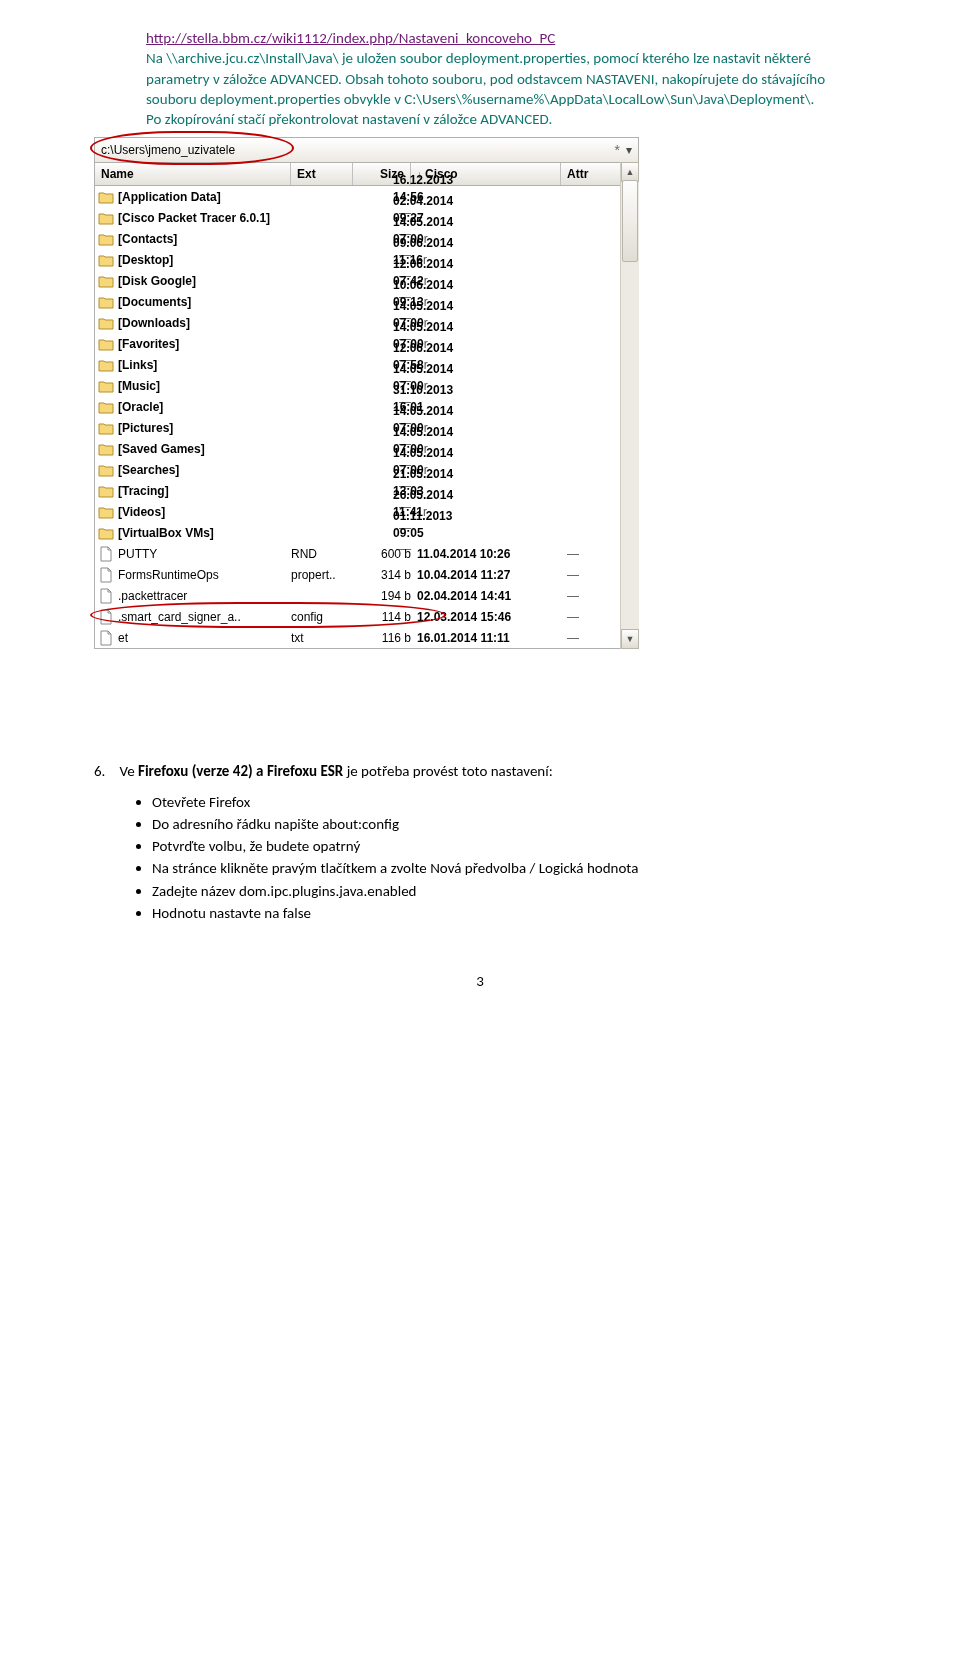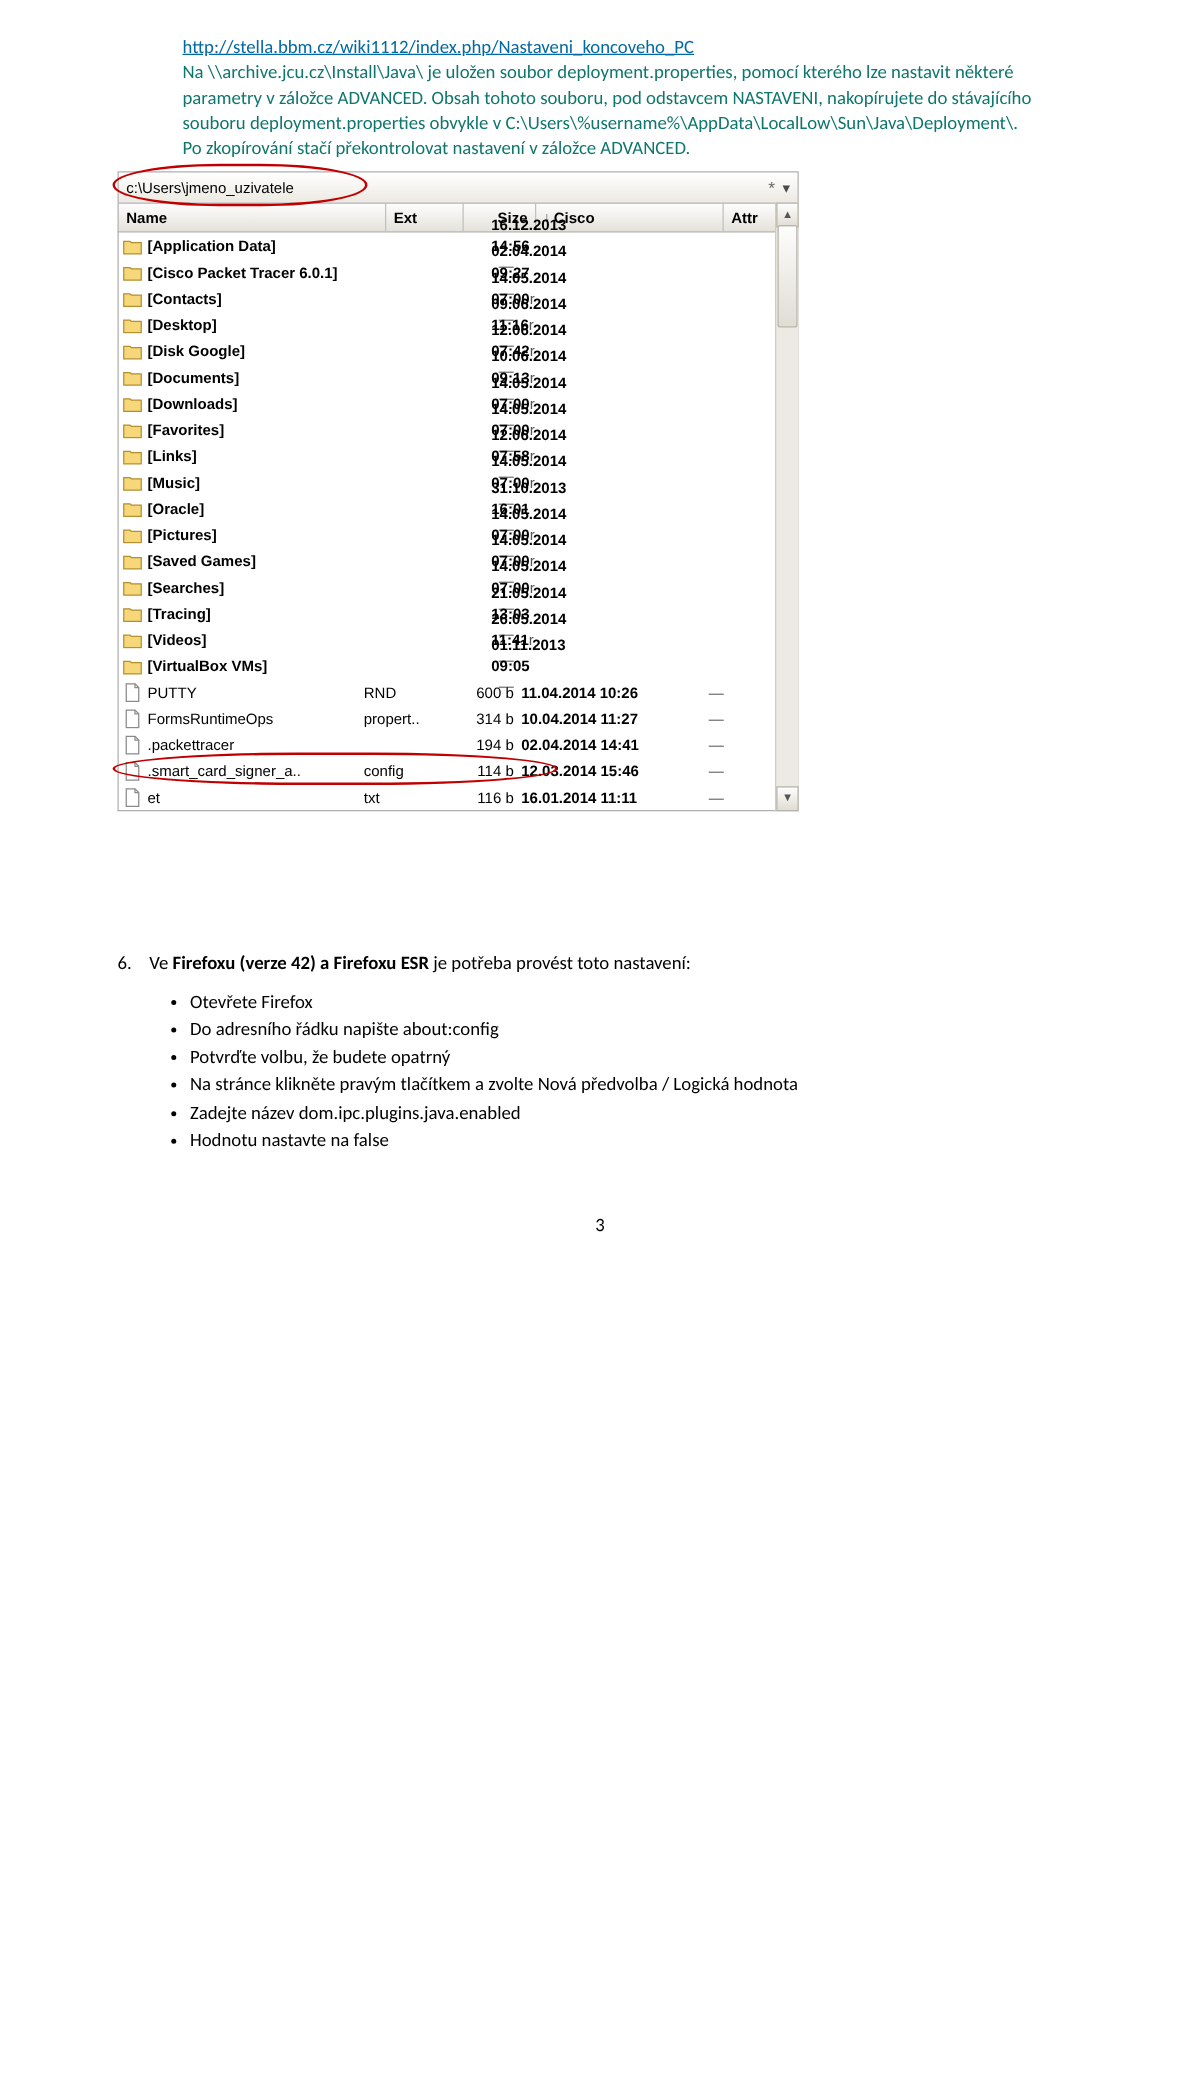--- a/index.html
+++ b/index.html
@@ -1,34 +1,34 @@
 <!DOCTYPE html>
 <html><head>
 <meta charset="utf-8">
 <style>
 html,body{margin:0;padding:0;background:#fff;font-family:"Calibri","Segoe UI",Arial,sans-serif;font-size:15px;color:#000;line-height:1.35}
 .page{width:960px;margin:0 auto;padding:28px 94px 60px 94px;box-sizing:border-box;position:relative}
 .list-b{padding-left:52px}
 .label-b{font-weight:700;color:#C00000}
 .st-line{font-weight:700;color:#C00000}
-.link-blue{color:#0369a1;text-decoration:underline}
+.link-blue{color:#701a75;text-decoration:underline}
 .body-text{color:#0f766e}
 .para5{margin-top:26px;padding-left:22px;text-indent:-22px}
 .n5{display:inline-block;width:22px;text-indent:0}
 .bold{font-weight:700}
 .fm-wrap{margin-top:8px;width:545px;position:relative}
 .path-bar{height:24px;border:1px solid #b0b0b0;background:linear-gradient(#fff,#ece9e1);display:flex;align-items:center;padding:0 6px;font-family:"Tahoma","MS Sans Serif",sans-serif;font-size:12px;color:#000;position:relative}
 .path-bar .star{margin-left:auto;color:#6b6b6b;font-size:14px}
 .path-bar .chev{color:#4a4a4a;margin-left:6px}
 .oval{position:absolute;border:2px solid #C00000;border-radius:50%/60%;pointer-events:none}
 .oval.top{left:-4px;top:-6px;width:200px;height:30px}
 .oval.row{left:-4px;top:475px;width:352px;height:22px}
 .hdr-row{display:flex;height:22px;border:1px solid #b0b0b0;border-top:none;font-family:"Tahoma","MS Sans Serif",sans-serif;font-size:12px;background:linear-gradient(#fdfdfd,#e4e2da)}
 .hdr-cell{border-right:1px solid #c0c0c0;display:flex;align-items:center;padding:0 6px;font-weight:700;box-sizing:border-box;color:#000}
-.c-name{width:214px}
+.c-name{width:196px}
 .c-ext{width:62px}
 .c-size{width:58px;justify-content:flex-end}
 .c-date{width:150px}
 .c-attr{flex:1}
 .sort-arrow{font-size:10px;margin-right:3px;color:#444}
 .rows{border:1px solid #b0b0b0;border-top:none;font-family:"Tahoma","MS Sans Serif",sans-serif;font-size:12px}
 .frow{display:flex;height:21px;align-items:center}
 .ico{width:18px;height:16px;display:flex;align-items:center;justify-content:center;margin-left:2px;margin-right:3px}
 .ico svg{display:block}
 .fname{width:173px;font-weight:700;white-space:nowrap;overflow:hidden}

